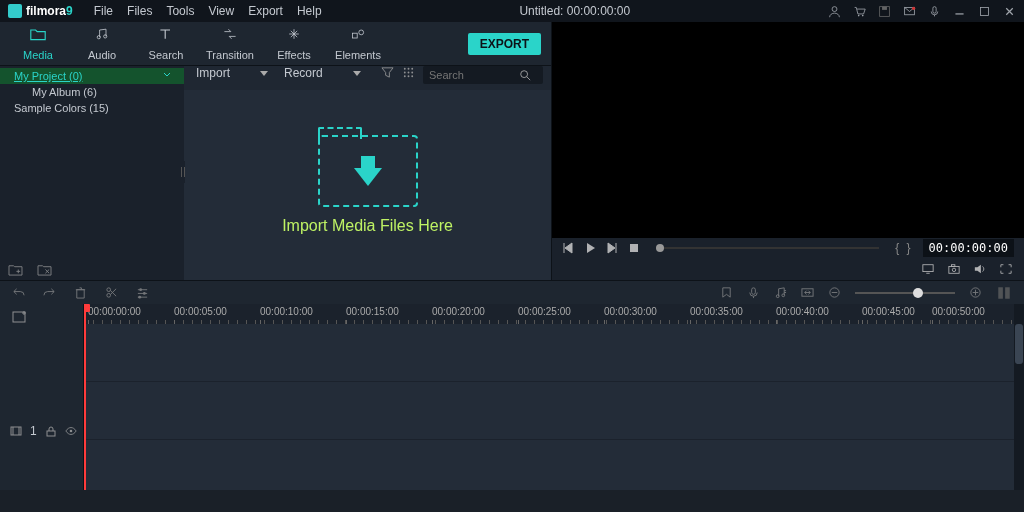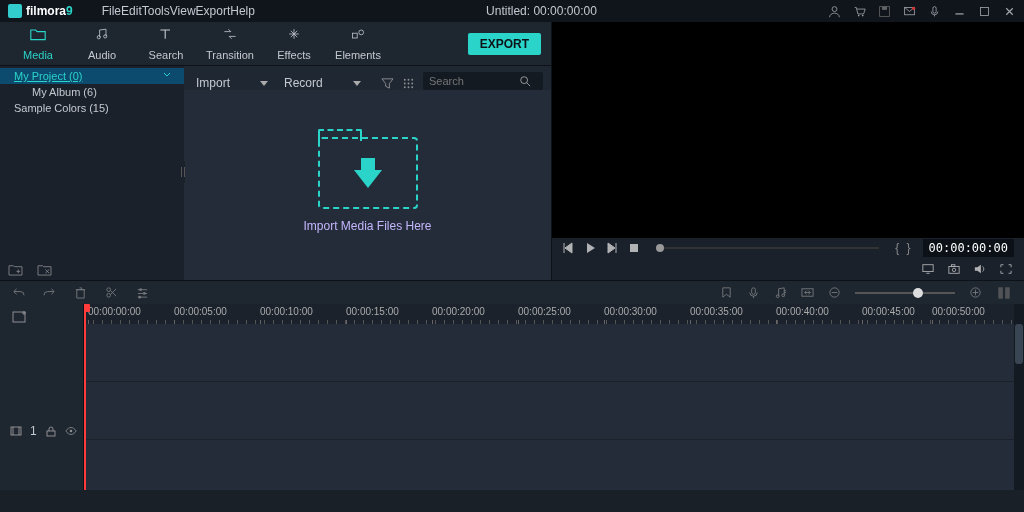--- a/index.html
+++ b/index.html
@@ -2,21 +2,21 @@
 <html><head>
 <meta charset="utf-8">
 <style>
   * { box-sizing: border-box; margin: 0; padding: 0; font-family: "Segoe UI", Arial, sans-serif; }
   body { width: 1024px; height: 512px; background: #1a2028; color: #c4c9d0; font-size: 12px; overflow: hidden; }
 
   
   .titlebar { height: 22px; background: #10151c; display: flex; align-items: center; padding: 0 8px; }
   .logo { display: flex; gap: 4px; font-weight: bold; color: #fff; font-size: 12px; }
   .logo-icon { width: 14px; height: 14px; background: #3cc; border-radius: 2px; }
-  .menu { display: flex; margin-left: 14px; padding-left: 15px; }
+  .menu { display: flex; gap: 14px; margin-left: 6px; padding-left: 15px; }
   .menu-item { color: #c4c9d0; cursor: pointer; }
   .title-center { flex: 1; text-align: center; color: #c4c9d0; }
   .title-right { display: flex; gap: 12px; align-items: center; }
   .title-ic { width: 13px; height: 13px; opacity: 0.8; }
 
   
   .upper { display: flex; height: 258px; }
   .upper-left { width: 552px; display: flex; flex-direction: column; background: #1e2630; border-right: 1px solid #0d1218; }
   .upper-right { flex: 1; display: flex; flex-direction: column; background: #000; }
 
@@ -26,41 +26,41 @@
   .mode-tab.active { color: #2ad4c9; }
   .mode-tab-ic { width: 16px; height: 14px; }
   .mode-tab span { font-size: 11px; }
   .spacer { flex: 1; }
   .export-btn { background: #2ad4c9; color: #0d1218; font-weight: 600; padding: 4px 12px; border-radius: 2px; cursor: pointer; font-size: 12px; margin-right: 4px; }
 
   
   .media-row { flex: 1; display: flex; }
   .media-tree { width: 184px; background: #1a212b; font-size: 11px; padding-top: 2px; position: relative; }
   .tree-line { padding: 2px 0 2px 14px; cursor: pointer; }
-  .tree-selected { color: #2ad4c9; text-decoration: underline; background: #0c4a6e; display:flex; justify-content: space-between; padding-right: 12px; }
+  .tree-selected { color: #2ad4c9; text-decoration: underline; background: #14532d; display:flex; justify-content: space-between; padding-right: 12px; }
   .tree-sub { padding-left: 32px; }
   .divider-handle { position: absolute; right: -1px; top: 95px; width: 5px; height: 22px; background: #1a212b; display:flex; align-items:center; justify-content:center; }
   .divider-handle::after { content:""; width:2px; height:10px; border-left:1px solid #555; border-right:1px solid #555; }
   .tree-bottom { position: absolute; bottom: 4px; left: 8px; display:flex; gap:14px; }
   .tree-bottom .ic { width:15px; height:13px; opacity:0.7; }
 
   .media-main { flex: 1; background: #232c38; display: flex; flex-direction: column; }
-  .media-toolbar { height: 24px; display: flex; align-items: flex-end; padding: 0 8px; gap: 8px; background: #1f2732; }
+  .media-toolbar { height: 24px; display: flex; align-items: flex-start; padding: 0 8px; gap: 8px; background: #1f2732; }
   .tb-drop { display: flex; align-items: center; gap: 28px; padding: 0 4px; cursor: pointer; }
   .tb-drop::after { content: ""; width: 0; height: 0; border-left: 4px solid transparent; border-right: 4px solid transparent; border-top: 5px solid #aaa; margin-left: 2px; }
   .tb-sep { flex:1; }
   .tb-ic { width: 13px; height: 13px; opacity:0.8; }
   .search-box { background: #141a22; width: 120px; height: 18px; display: flex; align-items: center; padding: 0 6px; border-radius: 2px; }
   .search-box input { background: none; border: none; outline: none; color: #c4c9d0; width: 90px; font-size: 11px; }
   .drop-zone { flex: 1; display: flex; flex-direction: column; align-items: center; justify-content: center; gap: 10px; }
   .dz-folder { width: 100px; height: 72px; border: 2px dashed #2ad4c9; border-radius: 4px; display:flex; align-items:center; justify-content:center; position:relative; }
   .dz-folder::before { content:""; position:absolute; top:-10px; left:-2px; width:40px; height:10px; border:2px dashed #2ad4c9; border-bottom:none; border-radius:2px 2px 0 0; }
   .dz-arrow { width:0; height:0; border-left:14px solid transparent; border-right:14px solid transparent; border-top:18px solid #2ad4c9; position:relative; top:6px; }
   .dz-arrow::before { content:""; position:absolute; top:-30px; left:-7px; width:14px; height:16px; background:#2ad4c9; }
-  .dz-text { color: #c4b5fd; font-size: 12px; }
+  .dz-text { color: #bef264; font-size: 16px; }
 
   
   .preview { flex: 1; background: #000; }
   .player-bar { height: 20px; background: #1a212b; display: flex; align-items: center; padding: 0 10px; gap: 10px; }
   .p-btn { width:12px; height:12px; opacity:0.85; }
   .p-line { flex:1; height:2px; background:#333; position:relative; margin: 0 6px; }
   .p-line::before { content:""; position:absolute; left:0; top:-3px; width:8px; height:8px; background:#999; border-radius:50%; }
   .braces { color:#888; letter-spacing: 2px; }
   .p-time { background:#0c1117; color:#fff; padding:2px 6px; font-family: monospace; font-size:12px; }
   .player-bar2 { height: 22px; background:#1a212b; display:flex; align-items:center; justify-content:flex-end; gap:14px; padding:0 12px; }
@@ -95,21 +95,21 @@
 </head>
 <body>
 
 <div class="titlebar">
   <div class="logo">
     <span class="logo-icon"></span>
     <span><span>filmora</span><span style="color:#2ad4c9">9</span></span>
   </div>
   <div class="menu">
     <span class="menu-item">File</span>
-    <span class="menu-item">Edit</span>
+    <span class="menu-item">Files</span>
     <span class="menu-item">Tools</span>
     <span class="menu-item">View</span>
     <span class="menu-item">Export</span>
     <span class="menu-item">Help</span>
   </div>
   <div class="title-center">Untitled:  00:00:00:00</div>
   <div class="title-right">
     <svg class="title-ic" viewBox="0 0 16 16">
         <circle cx="8" cy="5" r="3" fill="none" stroke="#c4c9d0"></circle>
         <path d="M2 15c0-3 3-5 6-5s6 2 6 5" fill="none" stroke="#c4c9d0"></path>

